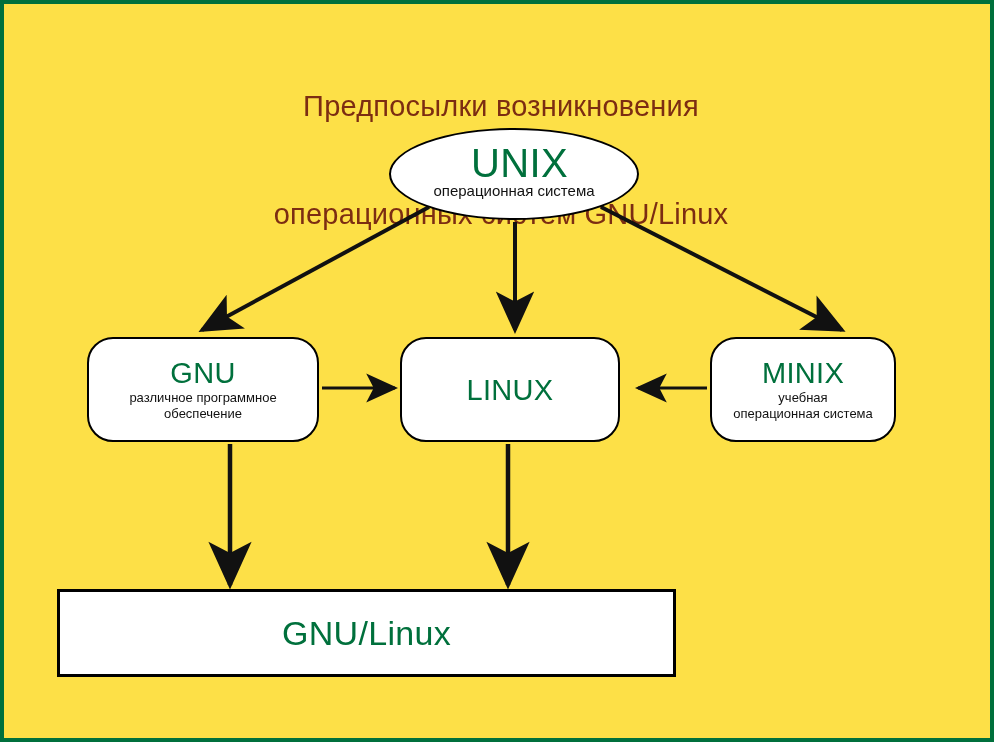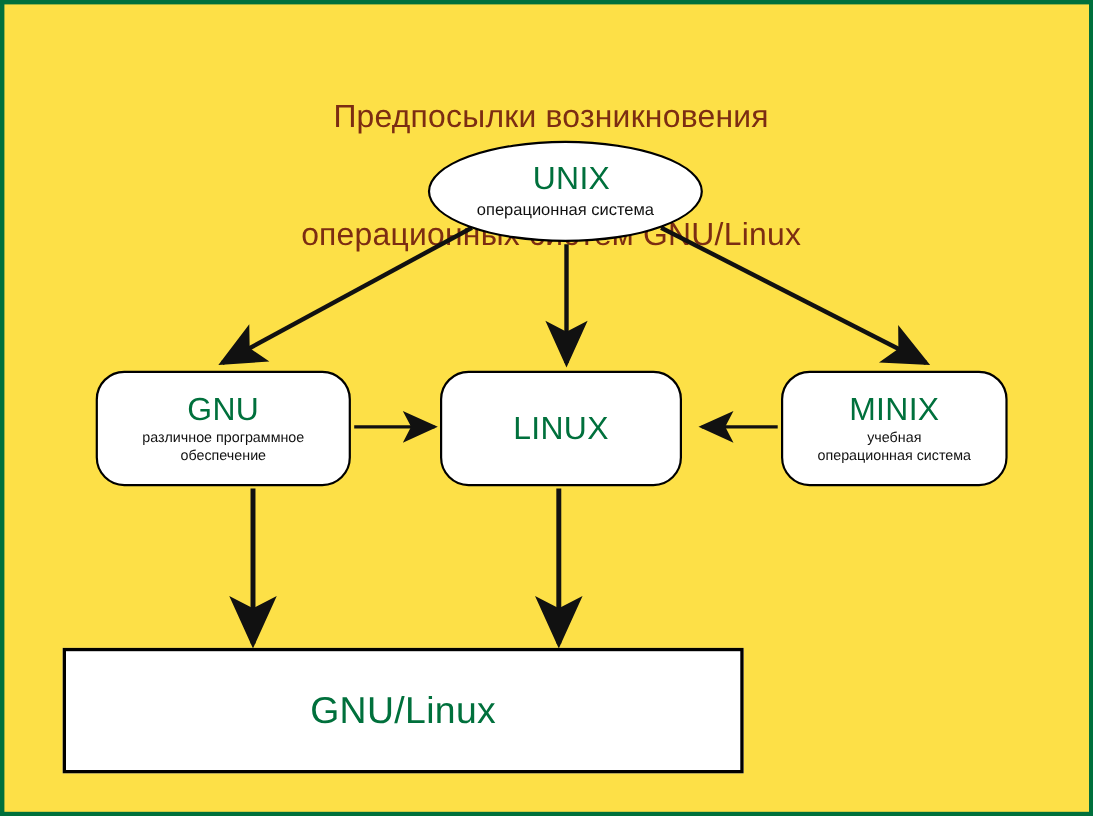--- a/index.html
+++ b/index.html
@@ -69,42 +69,42 @@
 
   
   #node-unix {
     left: 385px;
     top: 124px;
     width: 250px;
     height: 92px;
     border-radius: 50% / 50%;
     padding-bottom: 2px;
   }
-  #node-unix .node-title { font-size: 29px; margin-left: 11px; }
+  #node-unix .node-title { font-size: 40px; margin-left: 11px; }
   #node-unix .node-sub { font-size: 15px; }
 
   
   .node-round {
     top: 333px;
     height: 105px;
     border-radius: 26px / 26px;
   }
   #node-gnu  { left: 83px;  width: 232px; }
   #node-linux{ left: 396px; width: 220px; }
-  #node-minix{ left: 706px; width: 206px; }
+  #node-minix{ left: 706px; width: 186px; }
 
   .node-round .node-title { font-size: 29px; line-height: 30px; }
   .node-round .node-sub   { font-size: 13px; line-height: 16px; }
 
   
   #node-gnulinux {
     left: 53px;
     top: 585px;
     width: 619px;
-    height: 114px;
+    height: 88px;
     border-radius: 0;
     border-width: 3px;
   }
   #node-gnulinux .node-title {
     font-size: 34px;
     line-height: 38px;
   }
   #node-gnulinux .node-sub {
     font-size: 15.5px;
     margin-top: 10px;

